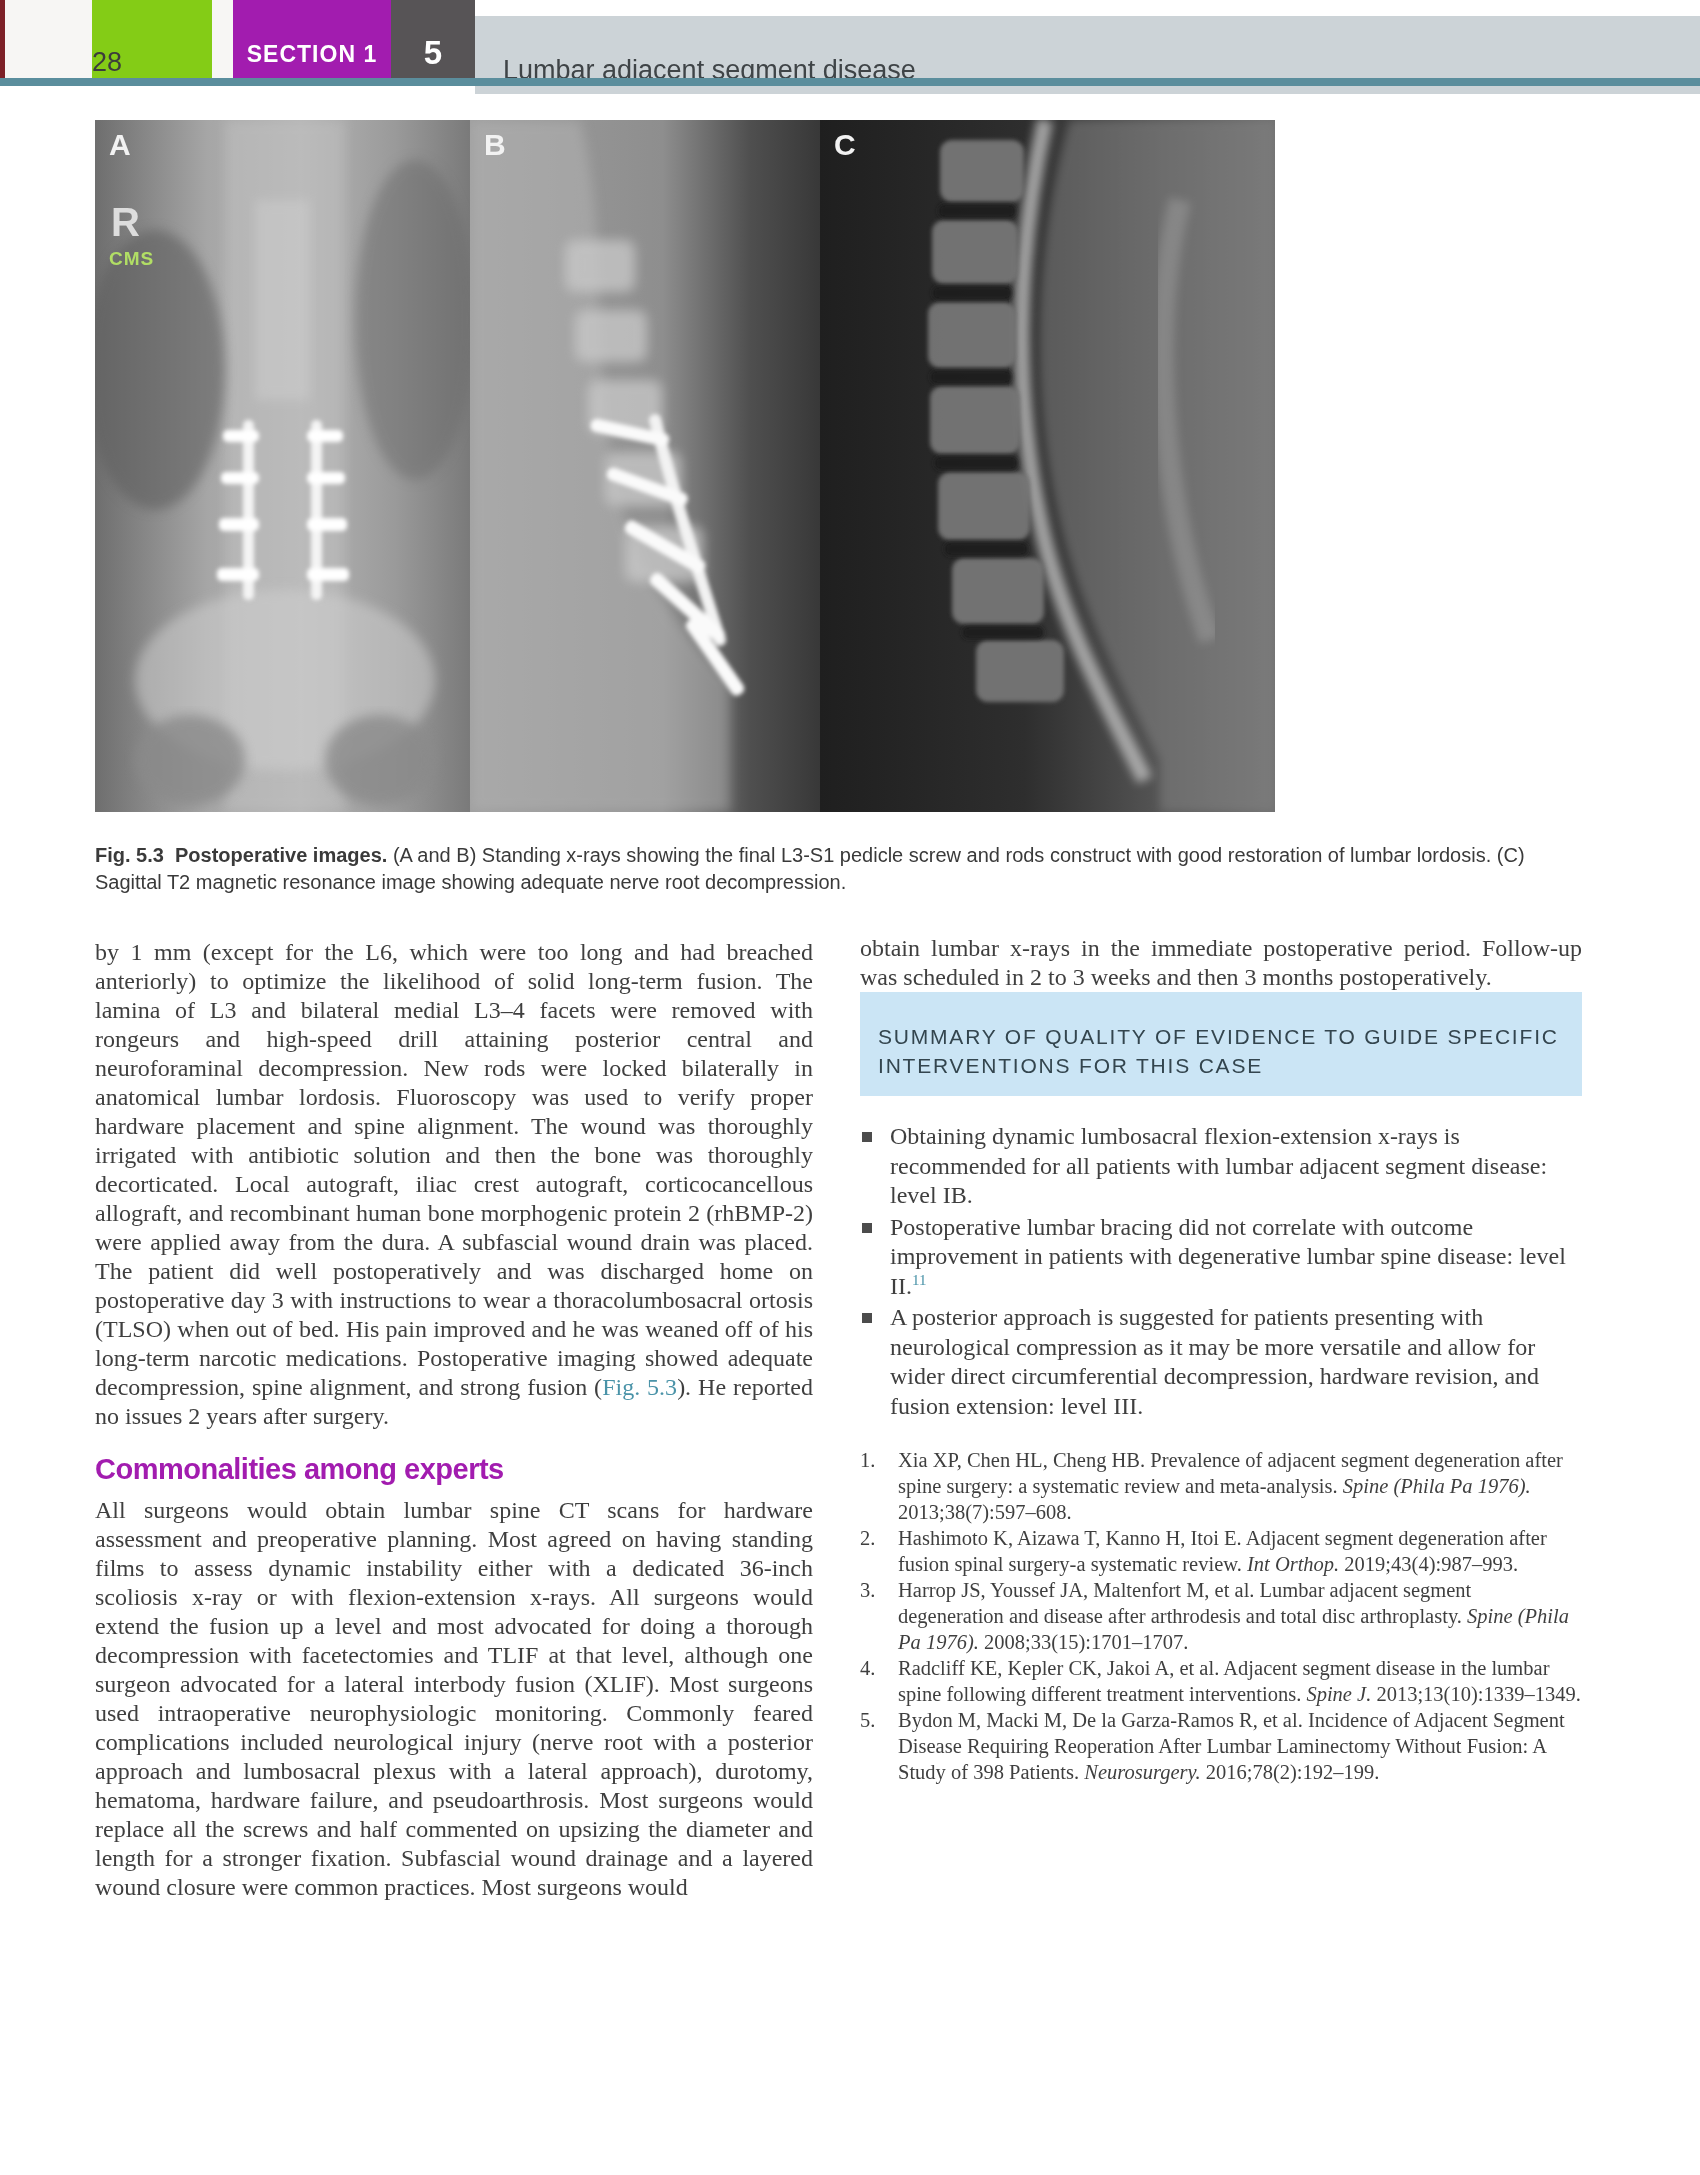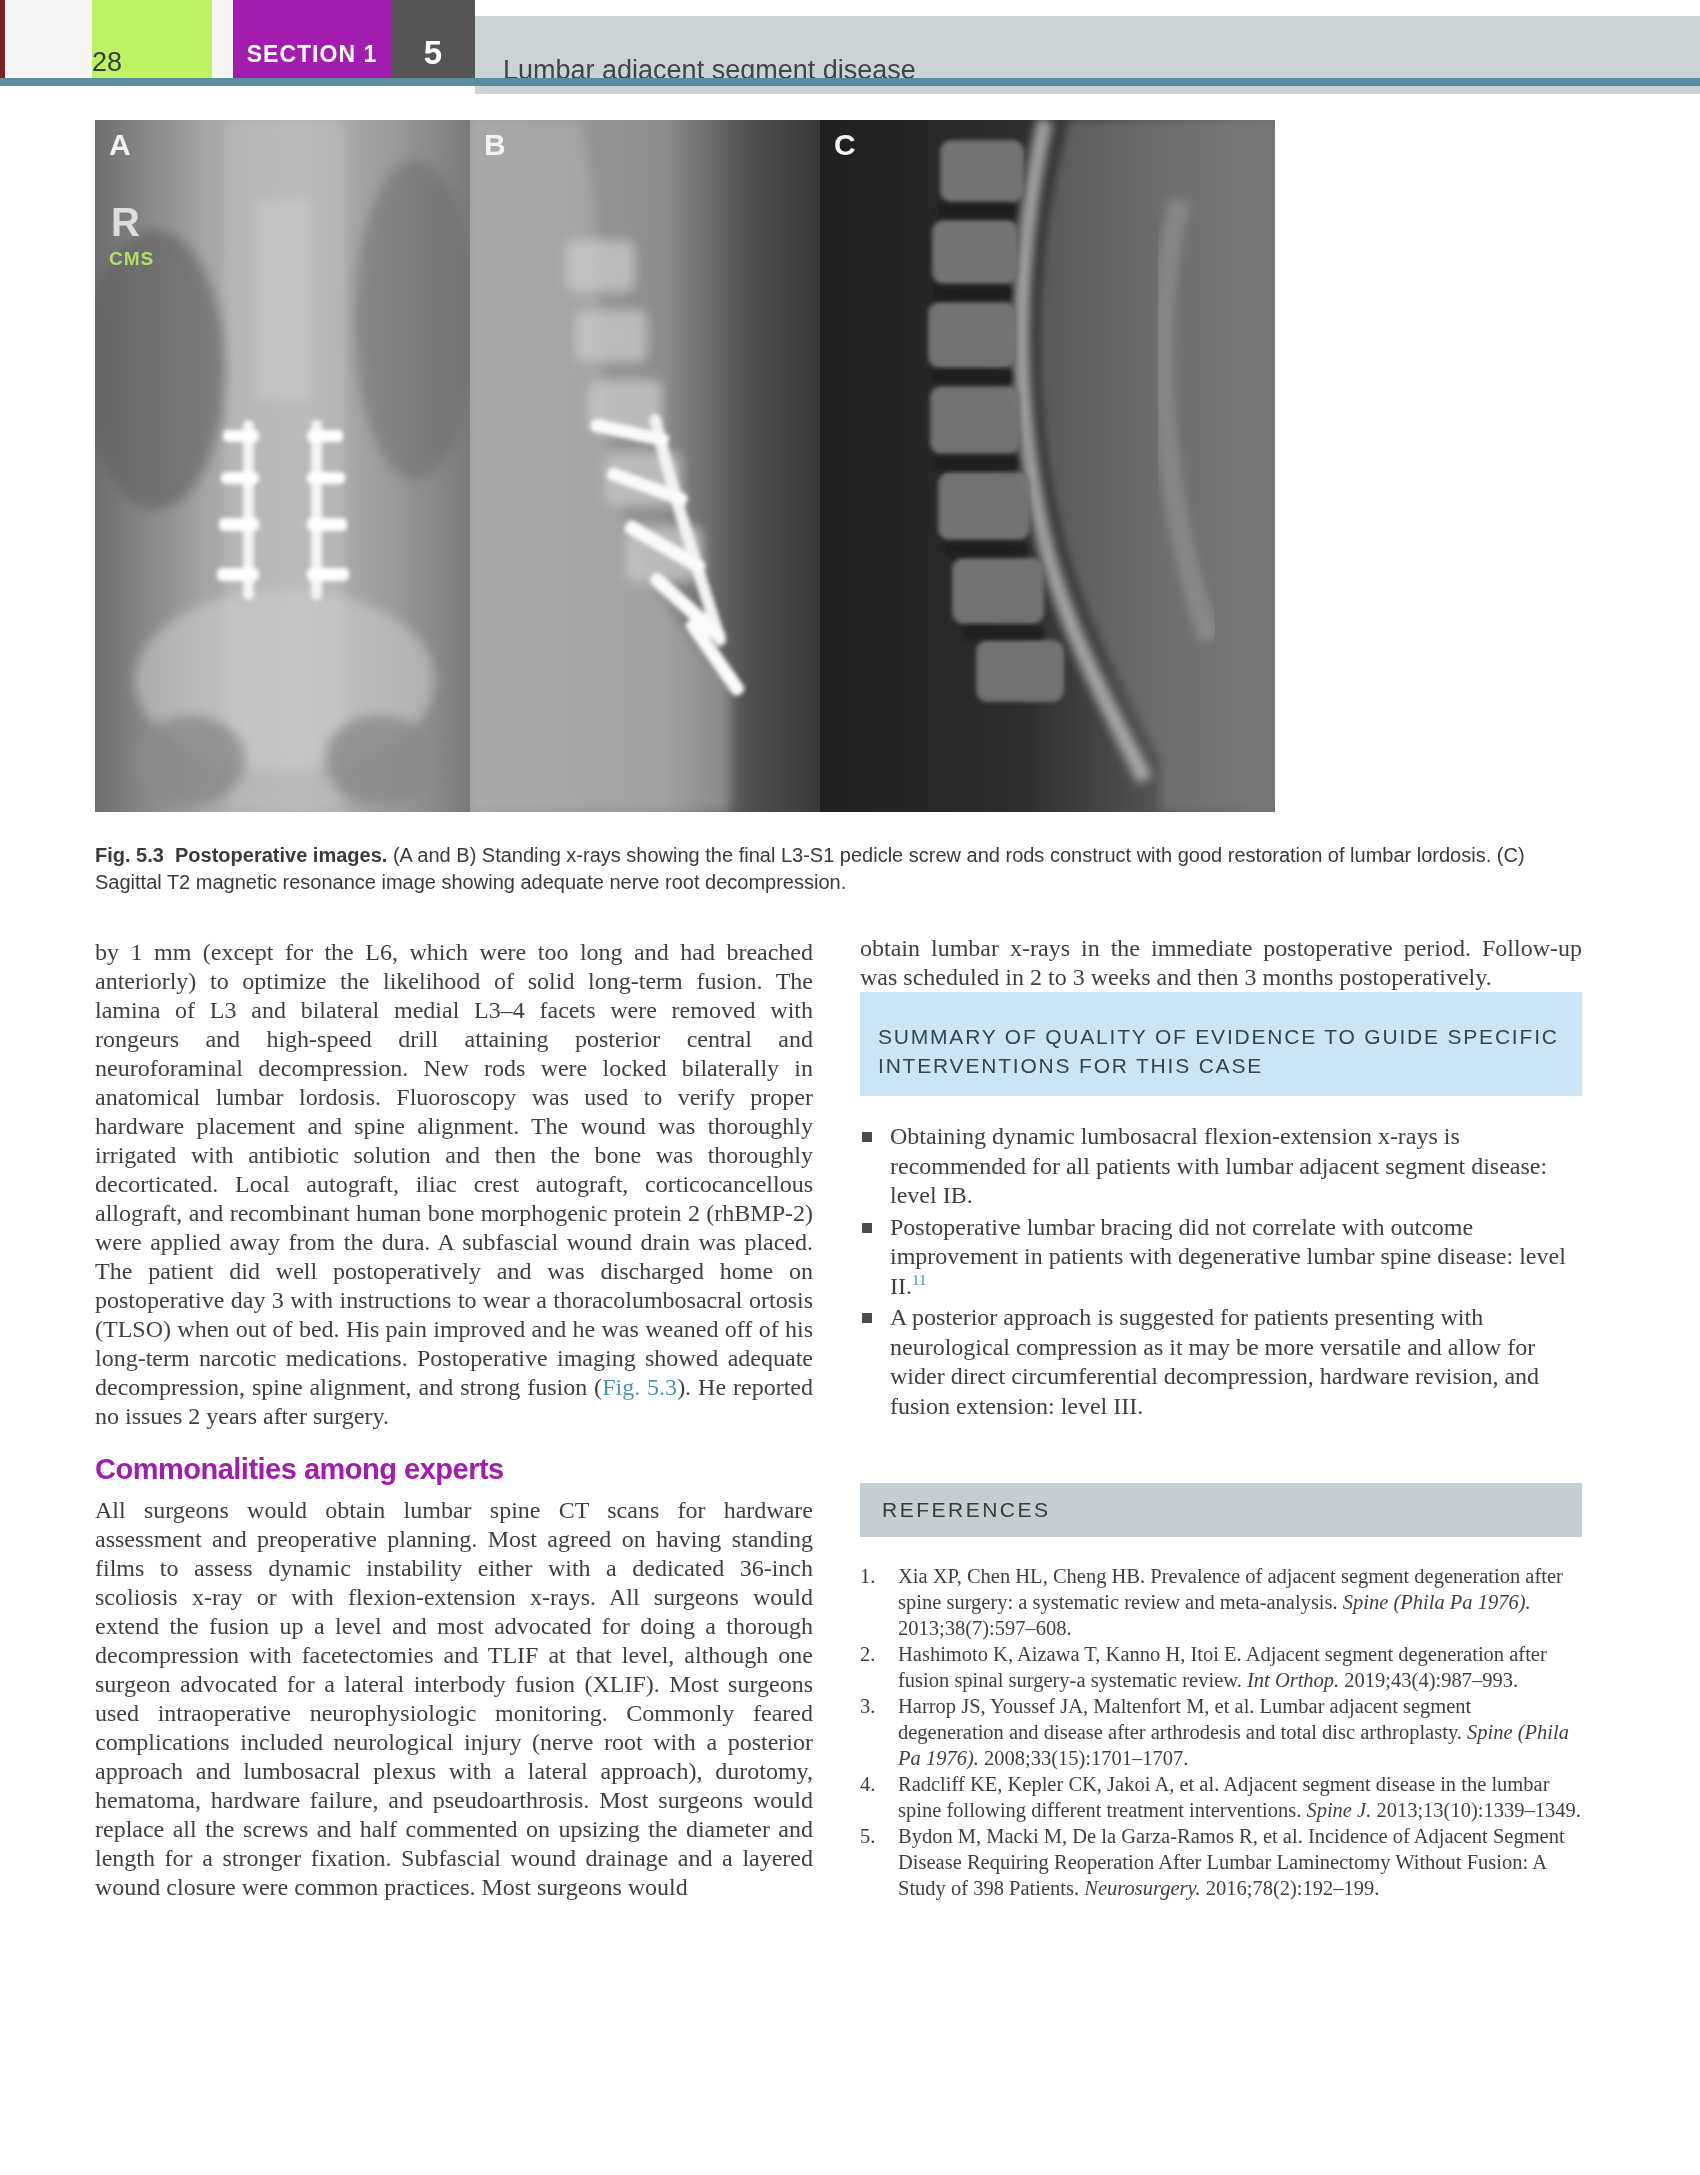--- a/index.html
+++ b/index.html
@@ -3,21 +3,21 @@
 <meta charset="utf-8">
 <style>
   html,body{margin:0;padding:0;background:#ffffff;}
   .page{position:relative;width:1700px;height:2175px;background:#ffffff;overflow:hidden;
         font-family:"Liberation Serif", serif;color:#3f3f3f;}
 
   
   .spine-strip{position:absolute;left:0;top:0;width:5px;height:86px;background:#7d2027;}
   .page-num{position:absolute;left:92px;top:0;height:78px;display:flex;align-items:flex-end;
             padding-bottom:6px;font-family:"Liberation Sans",sans-serif;font-size:27px;color:#3c3c3c;
-            background:#bef264;width:120px;}
+            background:#84cc16;width:120px;}
   .hdr-left-bg{position:absolute;left:5px;top:0;width:228px;height:78px;background:#f7f6f4;}
   .section-box{position:absolute;left:233px;top:0;width:158px;height:78px;background:#a21caf;
                display:flex;align-items:flex-end;justify-content:center;padding-bottom:10px;box-sizing:border-box;
                font-family:"Liberation Sans",sans-serif;font-weight:bold;font-size:23px;color:#ffffff;letter-spacing:1px;}
   .chapter-box{position:absolute;left:391px;top:0;width:84px;height:78px;background:#575456;
                display:flex;align-items:flex-end;justify-content:center;padding-bottom:6px;box-sizing:border-box;
                font-family:"Liberation Sans",sans-serif;font-weight:bold;font-size:33px;color:#ffffff;}
   .title-band{position:absolute;left:475px;top:16px;right:0;height:78px;background:#ccd3d7;
               display:flex;align-items:flex-end;padding:0 0 8px 28px;box-sizing:border-box;
               font-family:"Liberation Sans",sans-serif;font-size:27px;color:#3f4447;}
@@ -228,23 +228,20 @@
       <li>
         <span class="sq"></span>
         <span class="bullet-text"><span>Postoperative lumbar bracing did not correlate with outcome improvement in patients with degenerative lumbar spine disease: level II.</span><span class="refsup">11</span></span>
       </li>
       <li>
         <span class="sq"></span>
         <span class="bullet-text"><span>A posterior approach is suggested for patients presenting with neurological compression as it may be more versatile and allow for wider direct circumferential decompression, hardware revision, and fusion extension: level III.</span><span class="refsup"></span></span>
       </li>
     </ul>
 
-    <div class="refs-band">
-      <span>REFERENCES</span>
-    </div>
 
     <ol class="refs-list">
       <li>
         <span class="ref-num">1.</span>
         <span class="ref-body"><span>Xia XP, Chen HL, Cheng HB. Prevalence of adjacent segment degeneration after spine surgery: a systematic review and meta-analysis. </span><span class="jitalic">Spine (Phila Pa 1976).</span><span> 2013;38(7):597–608.</span></span>
       </li>
       <li>
         <span class="ref-num">2.</span>
         <span class="ref-body"><span>Hashimoto K, Aizawa T, Kanno H, Itoi E. Adjacent segment degeneration after fusion spinal surgery-a systematic review. </span><span class="jitalic">Int Orthop.</span><span> 2019;43(4):987–993.</span></span>
       </li>

